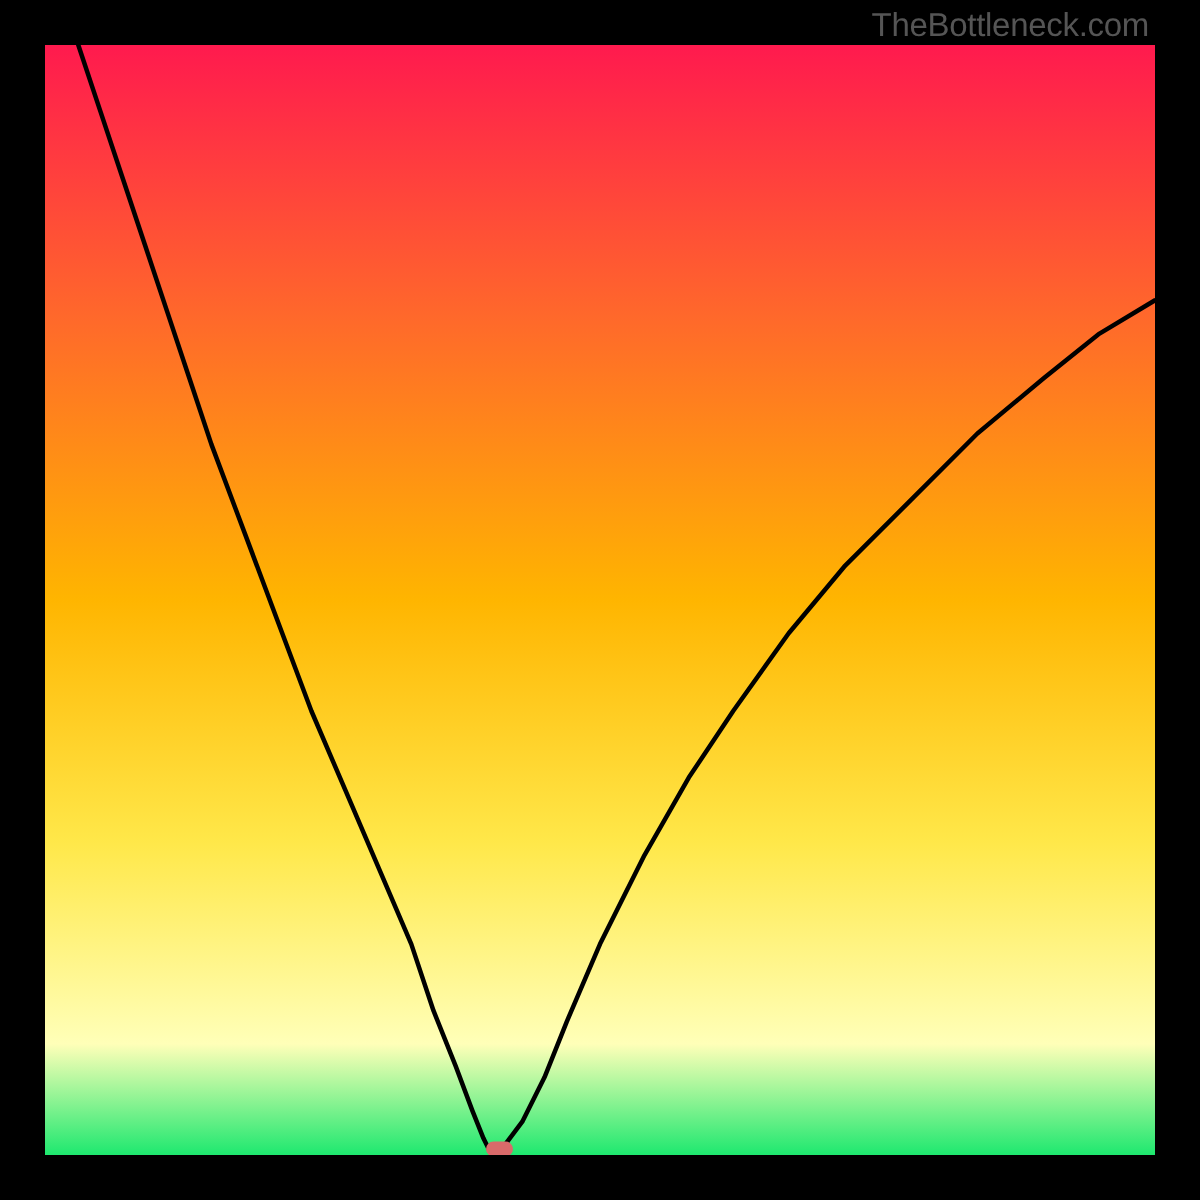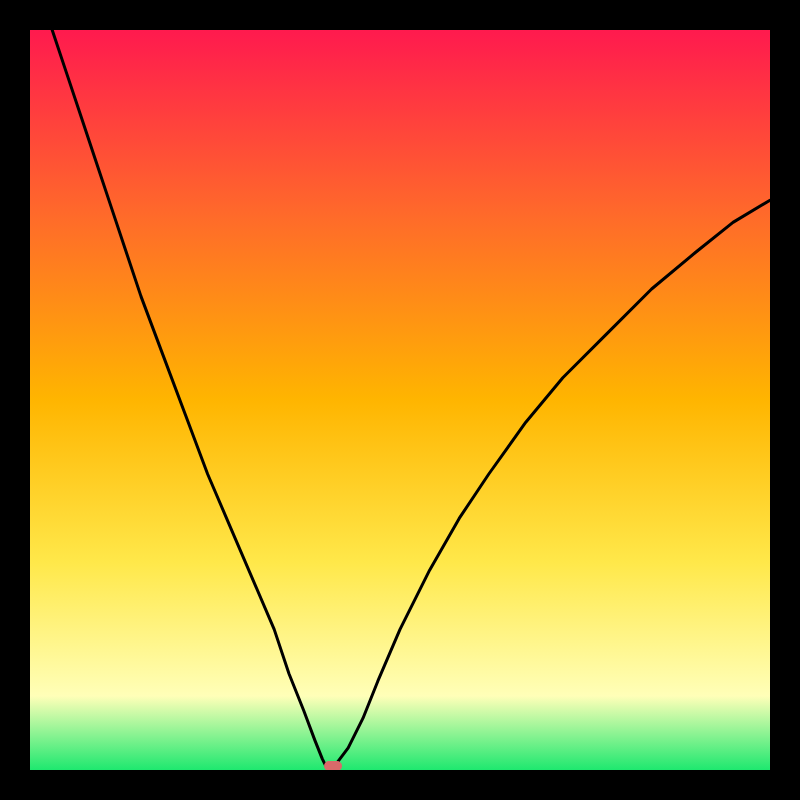--- a/index.html
+++ b/index.html
@@ -80,13 +80,14 @@
       <rect x="0" y="0" width="740" height="740" fill="url(#bg)"></rect>
     </svg>
 
     <svg class="curve" viewBox="0 0 740 740" preserveAspectRatio="none">
       <path id="curve-path" d="M22.20 0.00 L37.00 44.40 L51.80 88.80 L66.60 133.20 L81.40 177.60 L96.20 222.00 L111.00 266.40 L133.20 325.60 L155.40 384.80 L177.60 444.00 L199.80 495.80 L222.00 547.60 L244.20 599.40 L259.00 643.80 L273.80 680.80 L284.90 710.40 L292.30 728.90 L296.00 736.30 L299.70 736.30 L307.10 732.60 L318.20 717.80 L333.00 688.20 L347.80 651.20 L370.00 599.40 L399.60 540.20 L429.20 488.40 L458.80 444.00 L495.80 392.20 L532.80 347.80 L577.20 303.40 L621.60 259.00 L666.00 222.00 L703.00 192.40 L740.00 170.20" fill="none" stroke="#000000" stroke-width="3" stroke-linejoin="round" stroke-linecap="round"></path>
     </svg>
 
     <div id="marker" class="marker" style="left: 303.4px; top: 736.3px; background: rgb(217, 106, 106);"></div>
   </div>
 
+  <div class="watermark">TheBottleneck.com</div>
 </div>
 
 </body></html>

